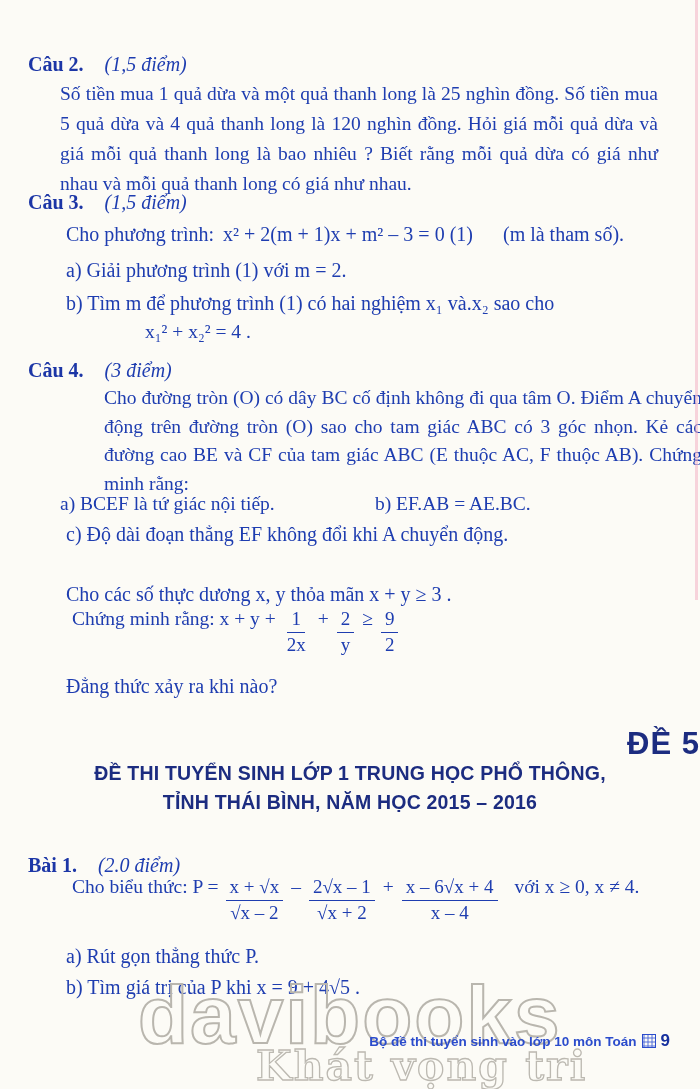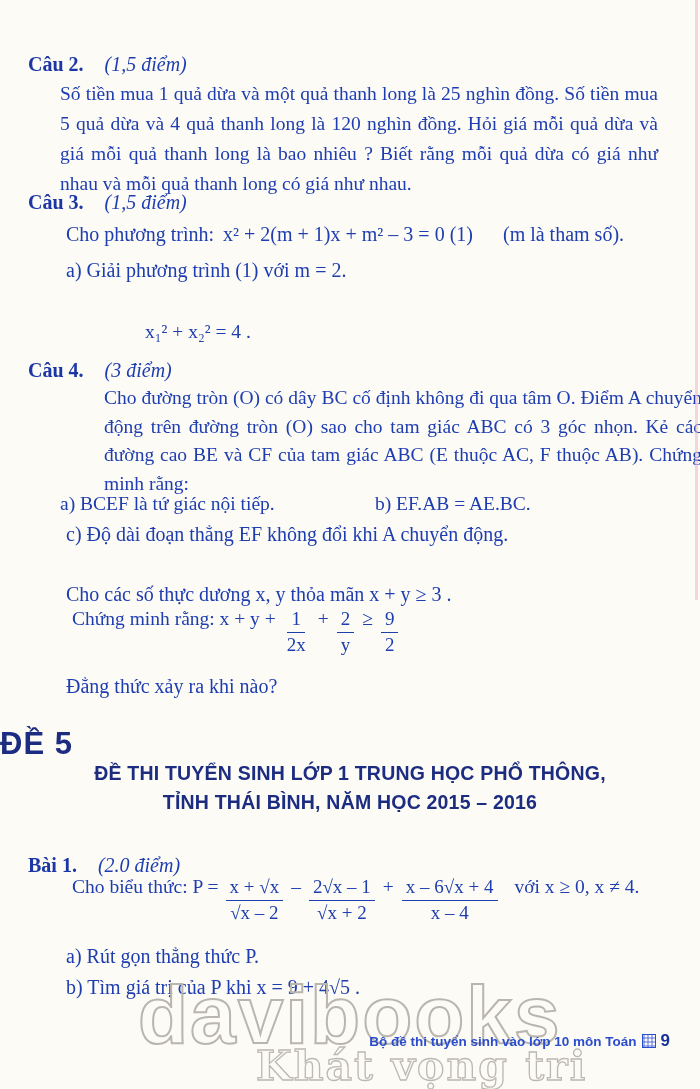--- a/index.html
+++ b/index.html
@@ -38,21 +38,21 @@
   }
   .frac .num{display:block;padding:0 4px 1px;border-bottom:1.6px solid currentColor;}
   .frac .den{display:block;padding:1px 4px 0;}
   .mop{margin:0 1px;}
   .msuffix{margin-left:10px;}
   
   .itemrow{left:60px;width:598px;font-size:19.5px;line-height:26px;}
   .item-b-col{position:absolute;left:315px;top:0;white-space:nowrap;}
   
   .de-title{
-    left:0;width:700px;text-align:left;
+    left:0;width:700px;text-align:right;
     font-family:"Liberation Sans", sans-serif;
     font-weight:bold;font-size:31px;color:#1c2c80;
     letter-spacing:1px;
   }
   .de-sub{
     left:0;width:700px;text-align:center;
     font-family:"Liberation Sans", sans-serif;
     font-weight:bold;font-size:19.5px;color:#1c2c80;
     letter-spacing:.2px;
   }
@@ -105,20 +105,21 @@
 
   <div class="abs qhead" style="top:190px">
     <span class="qlabel">Câu 3.</span><span class="qpoints">(1,5 điểm)</span>
   </div>
   <div class="abs line eqrow" style="top:221px">
     <span>Cho phương trình:</span>
     <span style="margin-left:9px">x² + 2(m + 1)x + m² – 3 = 0 (1)</span>
     <span class="eqnote">(m là tham số).</span>
   </div>
   <div class="abs line" style="top:257px">a) Giải phương trình (1) với m = 2.</div>
+  <div class="abs line" style="top:290px">b) Tìm m để phương trình (1) có hai nghiệm x₁ và.x₂ sao cho</div>
   <div class="abs subeq" style="top:321px">x₁² + x₂² = 4 .</div>
 
   <div class="abs qhead" style="top:358px">
     <span class="qlabel">Câu 4.</span><span class="qpoints">(3 điểm)</span>
   </div>
   <div class="abs par par4" style="top:384px">Cho đường tròn (O) có dây BC cố định không đi qua tâm O. Điểm A chuyển động trên đường tròn (O) sao cho tam giác ABC có 3 góc nhọn. Kẻ các đường cao BE và CF của tam giác ABC (E thuộc AC, F thuộc AB). Chứng minh rằng:</div>
   <div class="abs line" style="top:521px">c) Độ dài đoạn thẳng EF không đổi khi A chuyển động.</div>
   <div class="abs itemrow" style="top:491px">
     <span>a) BCEF là tứ giác nội tiếp.</span>
     <span class="item-b-col">b) EF.AB = AE.BC.</span>

